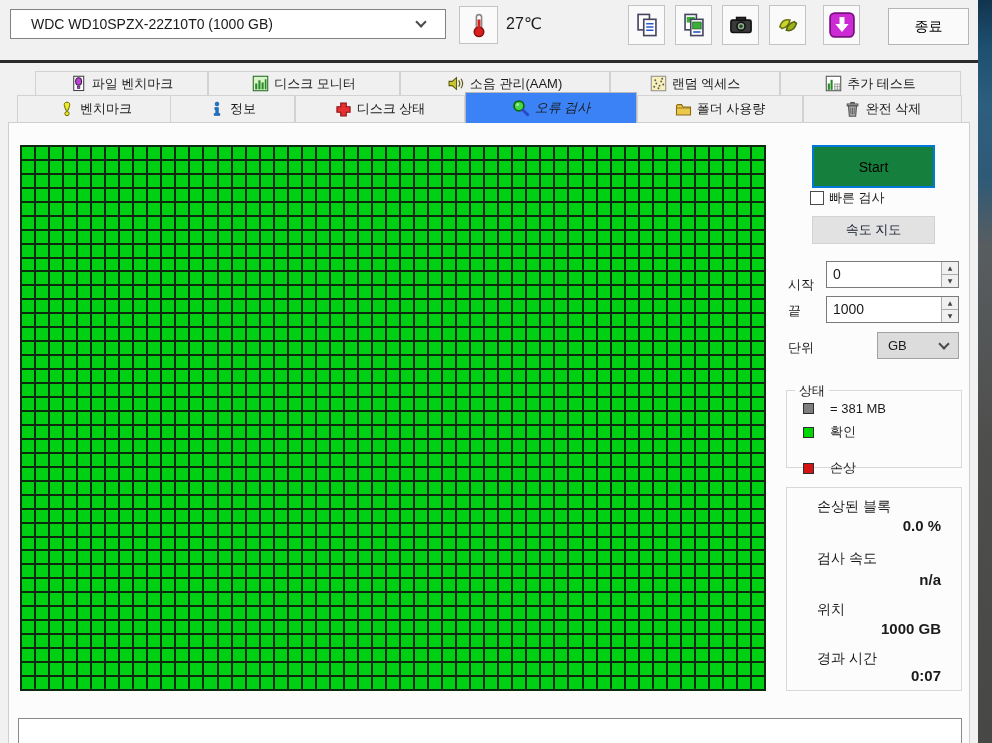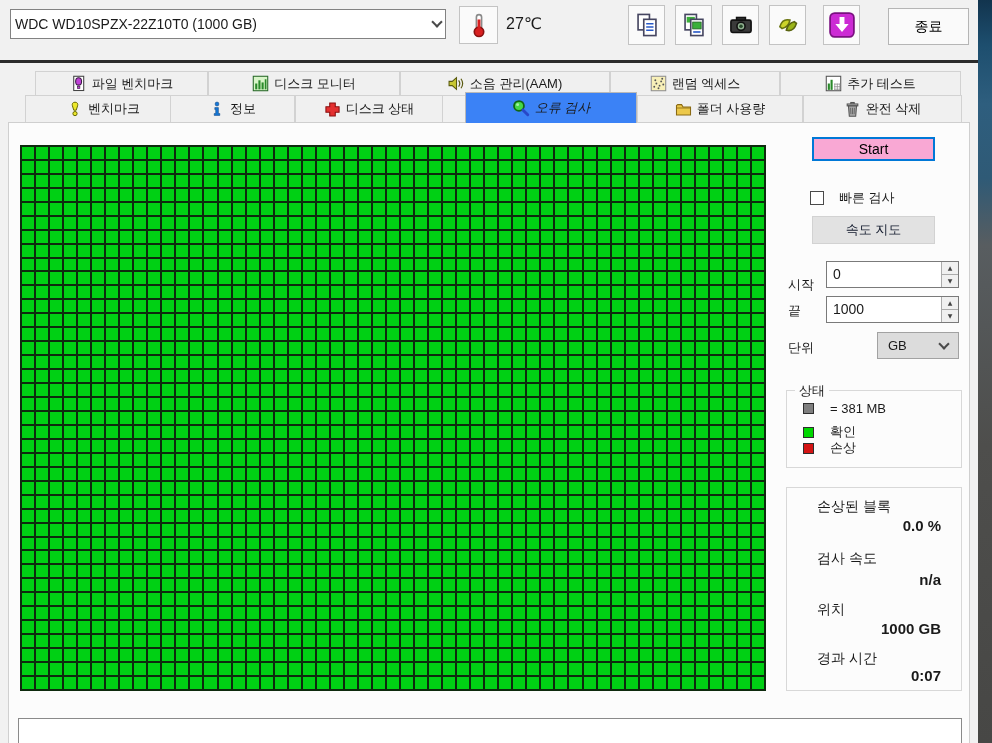--- a/index.html
+++ b/index.html
@@ -8,21 +8,21 @@
 
   .abs { position:absolute; }
 
   
   #desktop-strip { left:978px; top:0; width:14px; height:743px;
     background:linear-gradient(180deg,#12344e 0%,#1d4e6e 6%,#2e5e7e 14%,#2f5a76 24%,#585d60 33%,#4e4e4c 60%,#474745 100%); }
 
   
   #toolbar { left:0; top:0; width:978px; height:60px; background:#f1f1f1; }
   #device-combo { left:10px; top:9px; width:436px; height:30px; background:#fff; border:1px solid #828282;
-    display:flex; align-items:center; padding:0 4px; font-size:14px; cursor:default; }
+    display:flex; align-items:center; padding:0 20px; font-size:14px; cursor:default; }
   #device-combo .grow { flex:1; }
   .chev { width:8px; height:8px; border-right:2px solid #4a4a4a; border-bottom:2px solid #4a4a4a;
     transform:rotate(45deg); margin-top:-4px; }
   .tbtn { background:#fafafa; border:1px solid #c3c3c3; display:flex; align-items:center; justify-content:center; cursor:pointer; }
   #temp-btn { left:459px; top:6px; width:39px; height:38px; }
   #temp-text { left:506px; top:14px; font-size:16px; }
   .toolbtn { top:5px; width:37px; height:40px; }
   #exit-btn { left:888px; top:8px; width:81px; height:37px; font-size:14px; background:#fafafa; border:1px solid #b5b5b5; }
   #toolbar-sep { left:0; top:60px; width:978px; height:3px; background:#2b2b2b; }
 
@@ -36,23 +36,23 @@
 
   
   #pane { left:8px; top:122px; width:962px; height:621px; background:#fcfcfc; border:1px solid #cfcfcf; border-bottom:none; z-index:1; }
 
   
   #scan-grid { left:20px; top:145px; width:746px; height:546px; border:2px solid var(--line,#0e2a0e);
     background:var(--line,#0e2a0e); display:grid; gap:2px; z-index:2; }
   #scan-grid .cell { background:var(--cell,#00d014); }
 
   
-  #start-btn { left:812px; top:137px; width:123px; height:24px; background:#f9a8d4; border:2px solid #0078d7;
+  #start-btn { left:812px; top:145px; width:123px; height:43px; background:#15803d; border:2px solid #0078d7;
     font-size:14px; display:flex; align-items:center; justify-content:center; cursor:pointer; z-index:2; }
-  #quick-row { left:810px; top:189px; display:flex; align-items:center; gap:15px; z-index:2; }
+  #quick-row { left:810px; top:189px; display:flex; align-items:center; gap:5px; z-index:2; }
   #quick-checkbox { width:14px; height:14px; background:#fff; border:1px solid #4a4a4a; cursor:pointer; }
   #quick-label { font-size:13px; }
   #speedmap-btn { left:812px; top:216px; width:123px; height:28px; background:#e2e2e2; border:1px solid #d2d2d2;
     color:#0f172a; font-size:13px; display:flex; align-items:center; justify-content:center; z-index:2; }
 
   .fld-label { font-size:13px; z-index:2; }
   .fld { background:#fff; border:1px solid #7a7a7a; display:flex; z-index:2; }
   .fld .val { flex:1; font-size:14px; padding:4px 0 0 6px; }
   .spin { width:17px; display:flex; flex-direction:column; border-left:1px solid #ababab; cursor:pointer; }
   .spin div { flex:1; background:#f0f0f0; border-bottom:1px solid #ababab; font-size:6px; line-height:11px;
@@ -181,35 +181,35 @@
 <div class="tab row1" style="left:780px;width:181px">
   <svg width="17" height="17" viewBox="0 0 16 16">
     <rect x="1.2" y="1.2" width="13.6" height="13.6" fill="#fff" stroke="#555"></rect>
     <rect x="2.6" y="8" width="2" height="6" fill="#2a8a2a"></rect>
       <rect x="5.2" y="4.5" width="2" height="9.5" fill="#2a8a2a"></rect>
     <path d="M8.6 8.6 h5.8 M8.6 11 h5.8 M8.6 13.4 h5.8 M9.2 8 v6.4 M11.6 8 v6.4 M14 8 v6.4" stroke="#8a8a8a" stroke-width="0.7"></path>
   </svg>
   <span>추가 테스트</span>
 </div>
 
-<div class="tab row2" style="left:25px;width:157px">
+<div class="tab row2" style="left:17px;width:157px">
   <svg width="16" height="16" viewBox="0 0 16 16">
     <path d="M8 1.2 C10.3 1.2 11.2 2.8 10.6 4.8 L9.2 9.2 L6.8 9.2 L5.4 4.8 C4.8 2.8 5.7 1.2 8 1.2 Z" fill="#ece82a" stroke="#6a6a00"></path>
     <circle cx="8" cy="12.6" r="2.1" fill="#ece82a" stroke="#6a6a00"></circle>
   </svg>
   <span>벤치마크</span>
 </div>
 <div class="tab row2" style="left:170px;width:125px">
   <svg width="16" height="16" viewBox="0 0 16 16">
     <ellipse cx="8" cy="3" rx="1.9" ry="2" fill="#1478d8" stroke="#0a3c78" stroke-width="0.5"></ellipse>
     <path d="M5.8 6.6 h3.6 v5.9 h1.4 v1.9 H5.2 v-1.9 h1.5 v-4 H5.8 Z" fill="#1478d8" stroke="#0a3c78" stroke-width="0.5"></path>
   </svg>
   <span>정보</span>
 </div>
-<div class="tab row2" style="left:295px;width:148px">
+<div class="tab row2" style="left:295px;width:170px">
   <svg width="17" height="17" viewBox="0 0 16 16">
     <path d="M5.4 1.8 h5.2 v3.6 h3.6 v5.2 h-3.6 v3.6 H5.4 v-3.6 H1.8 V5.4 h3.6 Z" fill="#e43030" stroke="#8a1010"></path>
   </svg>
   <span>디스크 상태</span>
 </div>
 <div class="tab row2 active" style="left:465px;width:172px">
   <svg width="18" height="18" viewBox="0 0 16 16">
     <circle cx="6.2" cy="6.2" r="4.4" fill="#46d846" stroke="#116611" stroke-width="1.6"></circle>
     <circle cx="5" cy="5" r="1.3" fill="#a8f0a8"></circle>
     <line x1="9.7" y1="9.7" x2="14" y2="14" stroke="#2848c8" stroke-width="2.6" stroke-linecap="round"></line>
@@ -2342,21 +2342,21 @@
 <div id="status-group" class="abs groupbox">
   <span class="gtitle">상태</span>
   <div class="legend-row" style="top:10px">
     <span class="swatch" style="background-color: rgb(127, 127, 127);"></span>
     <span>= 381 MB</span>
   </div>
   <div class="legend-row" style="top:32px">
     <span class="swatch" style="background-color: rgb(0, 216, 0);"></span>
     <span>확인</span>
   </div>
-  <div class="legend-row" style="top:48px">
+  <div class="legend-row" style="top:68px">
     <span class="swatch" style="background-color: rgb(212, 20, 20);"></span>
     <span>손상</span>
   </div>
 </div>
 
 <div id="results-group" class="abs groupbox">
   <div class="res-label" style="top:10px">손상된 블록</div>
   <div class="res-value" style="top:29px">0.0 %</div>
   <div class="res-label" style="top:62px">검사 속도</div>
   <div class="res-value" style="top:83px">n/a</div>

